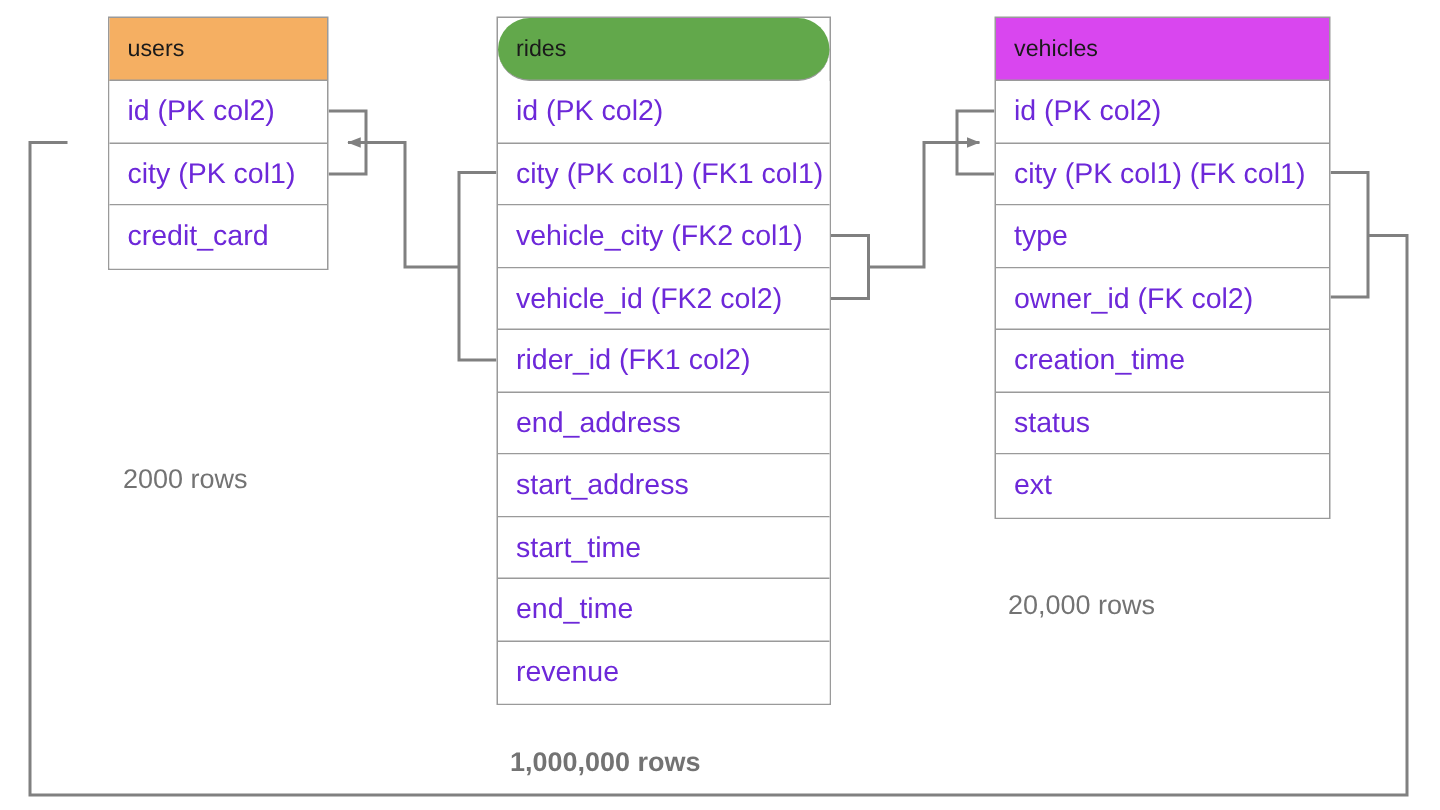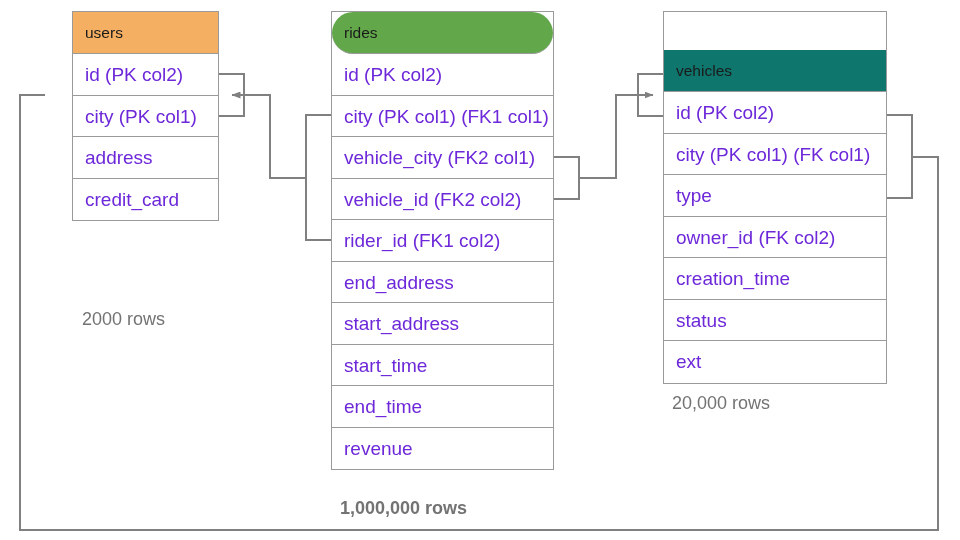--- a/index.html
+++ b/index.html
@@ -98,42 +98,41 @@
       <path d="M 887 115 L 912 115 L 912 198 L 887 198"></path>
 
       <path d="M 912 157 L 938 157 L 938 530 L 20 530 L 20 95 L 45 95"></path>
     </g>
   </svg>
 
   <div class="table-box" style="left:72px; top:11px; width:147px;">
     <div class="tbl-header" style="background:#f5af62;">users</div>
     <div class="tbl-row">id (PK col2)</div>
     <div class="tbl-row">city (PK col1)</div>
-    <div class="tbl-row">address</div>
     <div class="tbl-row last">credit_card</div>
   </div>
   <div class="row-count" style="left:82px; top:271px;">2000 rows</div>
 
   <div class="table-box" style="left:331px; top:11px; width:223px;">
     <div class="tbl-header" style="background:#62a84b;border-radius:21px;">rides</div>
     <div class="tbl-row">id (PK col2)</div>
     <div class="tbl-row">city (PK col1) (FK1 col1)</div>
     <div class="tbl-row">vehicle_city (FK2 col1)</div>
     <div class="tbl-row">vehicle_id (FK2 col2)</div>
     <div class="tbl-row">rider_id (FK1 col2)</div>
     <div class="tbl-row">end_address</div>
     <div class="tbl-row">start_address</div>
     <div class="tbl-row">start_time</div>
     <div class="tbl-row">end_time</div>
     <div class="tbl-row last">revenue</div>
   </div>
   <div class="row-count" style="left:340px; top:460px;font-weight:bold;">1,000,000 rows</div>
 
   <div class="table-box" style="left:663px; top:11px; width:224px;">
-    <div class="tbl-header" style="background:#0f766e;margin-top:38px;">vehicles</div>
+    <div class="tbl-header" style="background:#d946ef;">vehicles</div>
     <div class="tbl-row">id (PK col2)</div>
     <div class="tbl-row">city (PK col1) (FK col1)</div>
     <div class="tbl-row">type</div>
     <div class="tbl-row">owner_id (FK col2)</div>
     <div class="tbl-row">creation_time</div>
     <div class="tbl-row">status</div>
     <div class="tbl-row last">ext</div>
   </div>
   <div class="row-count" style="left:672px; top:355px;">20,000 rows</div>
 

